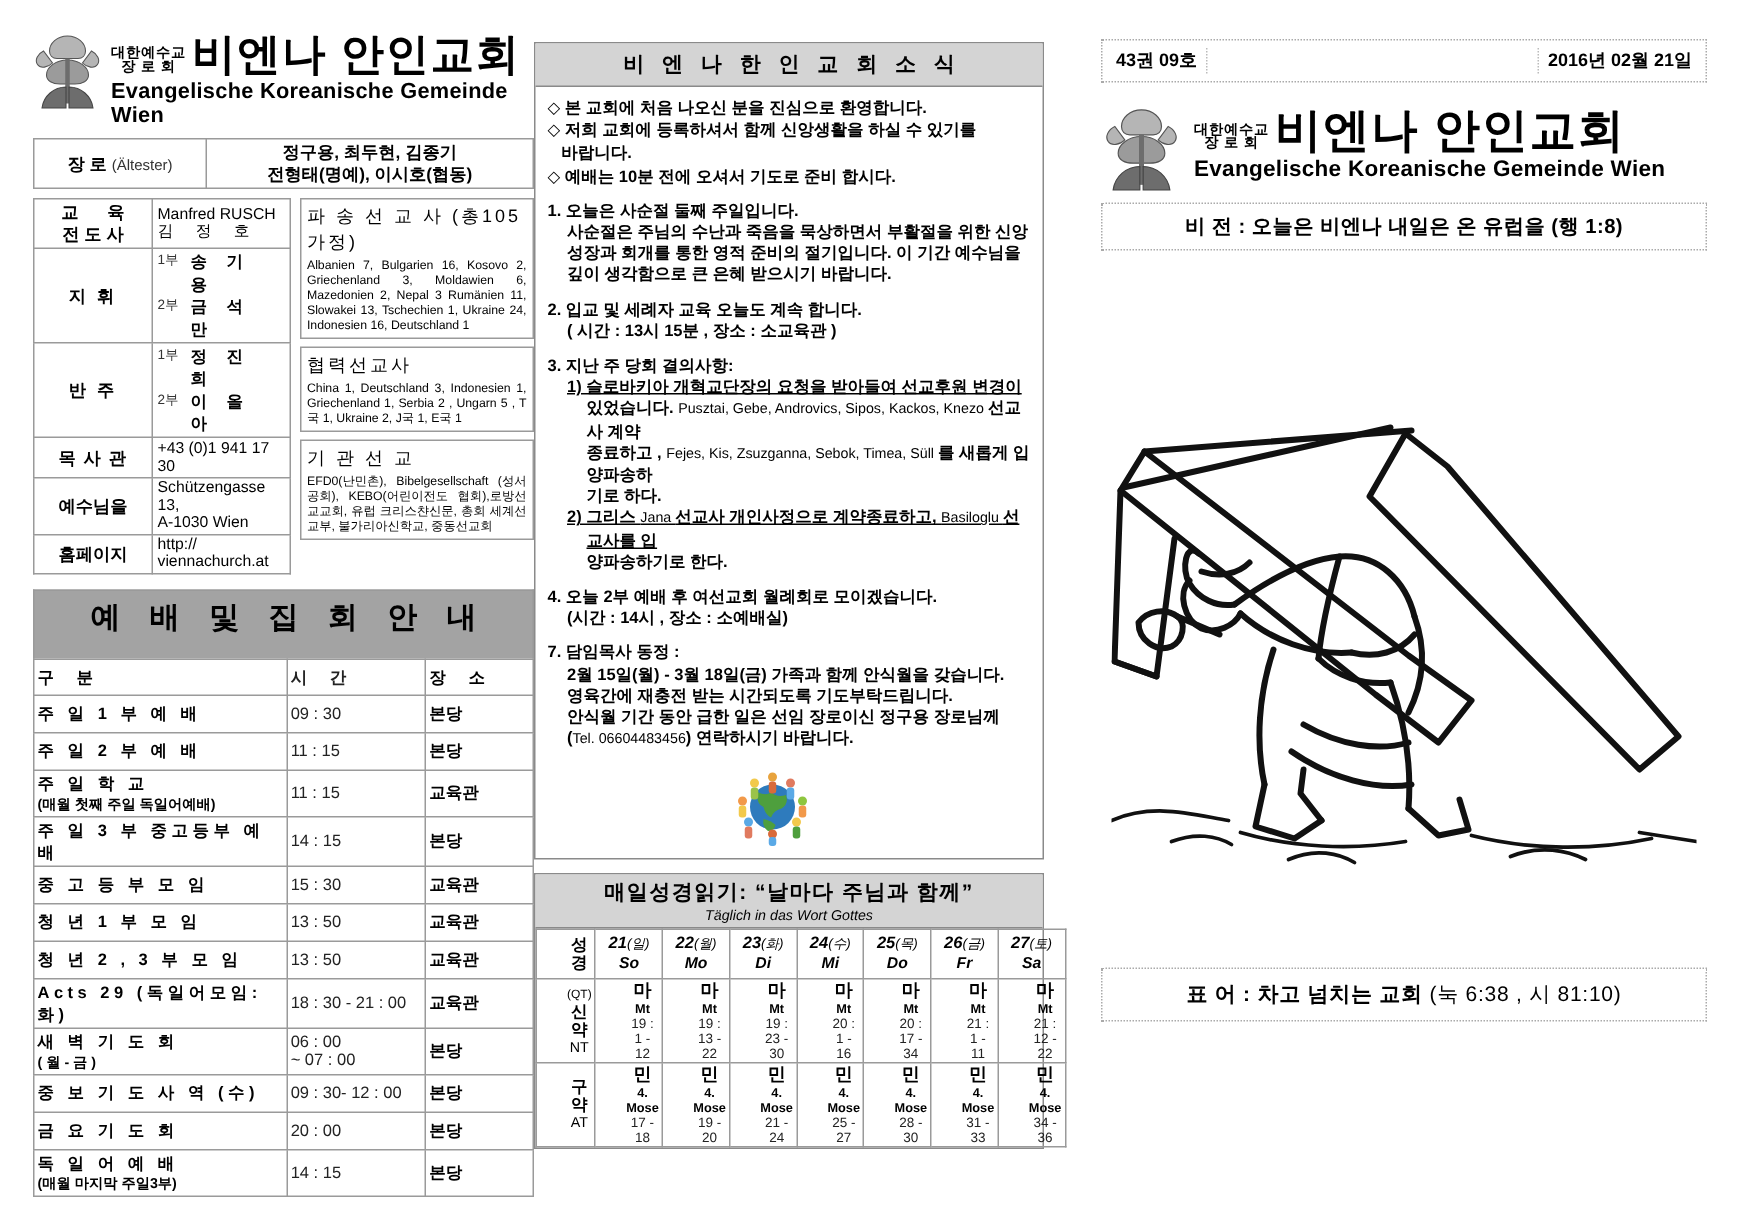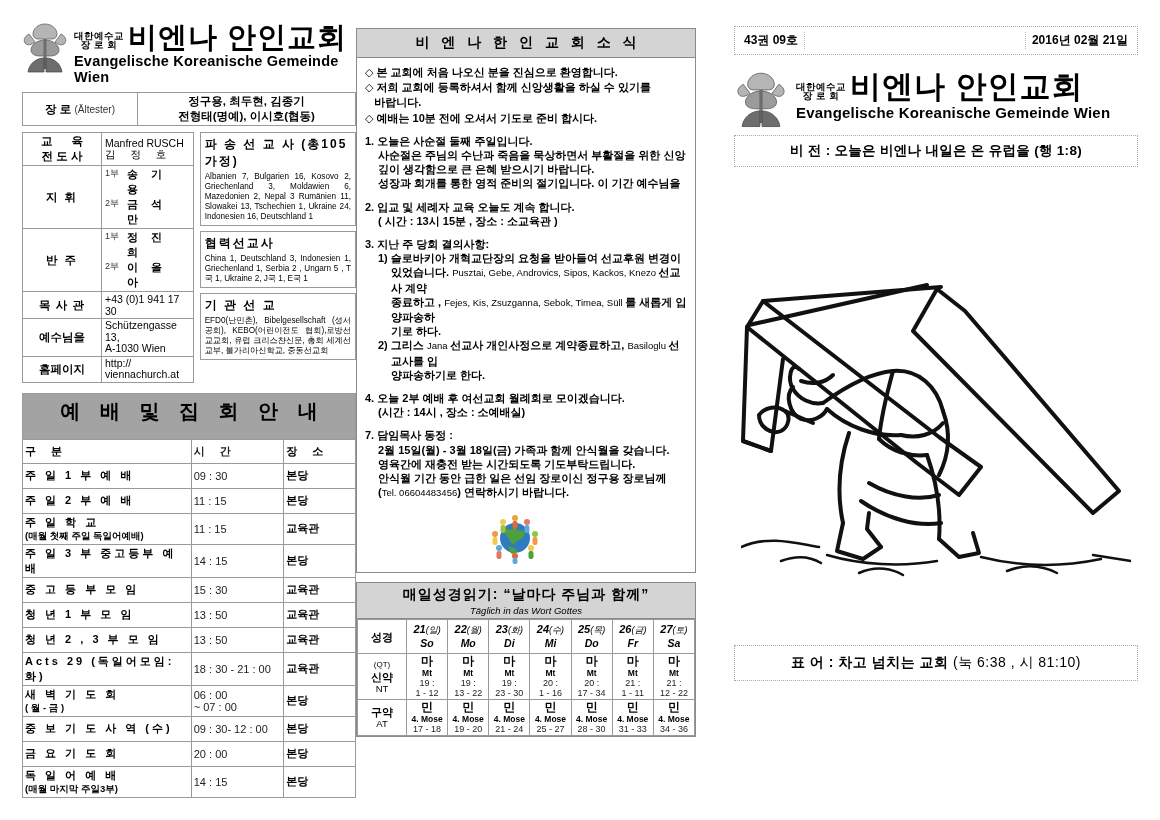--- a/index.html
+++ b/index.html
@@ -41,21 +41,21 @@
   .ilbl{width:74px;text-align:center;font-weight:bold;font-size:11.5px;letter-spacing:2px;}
   .ilbl.tight{letter-spacing:1px;}
   .ival{font-size:10.5px;padding-left:3px;}
   .twoline{line-height:11.5px;}
   .partRow{display:flex;}
   .partRow .p{width:22px;font-size:9px;color:#333;}
   .partRow .n{flex:1;letter-spacing:5px;font-weight:bold;font-size:11px;}
   .mono{font-family:"Liberation Sans",sans-serif;font-size:10.5px;}
 
   .infoBox{border:1px solid #9a9a9a;padding:3px 4px;margin-bottom:5px;}
-  .infoBox h4{margin:0 0 2px 0;font-size:12px;font-weight:bold;letter-spacing:2px;}
+  .infoBox h4{margin:0 0 2px 0;font-size:12px;font-weight:normal;letter-spacing:2px;}
   .infoBox p{margin:0;font-size:8.2px;line-height:10px;text-align:justify;}
 
   .schedHdr{background:#a3a3a3;border:1px solid #9a9a9a;border-bottom:none;
     text-align:center;font-size:20px;font-weight:bold;letter-spacing:7px;
     padding:4px 0 14px 7px;margin-top:10px;}
   .schedTbl{font-size:11px;}
   .schedTbl td{height:22px;}
   .schedTbl .c1{width:172px;letter-spacing:3px;font-weight:bold;}
   .schedTbl .c2{width:92px;font-weight:normal;color:#222;}
   .schedTbl .c3{width:70px;font-weight:bold;}
@@ -65,31 +65,31 @@
   
   .col2{width:352px;padding:28px 0 0 0;box-sizing:border-box;}
   .newsBox{border:1px solid #8a8a8a;width:340px;height:545px;box-sizing:border-box;
     position:relative;}
   .newsHdr{background:#d4d4d4;border-bottom:1px solid #8a8a8a;text-align:center;
     font-size:14px;font-weight:bold;letter-spacing:4px;padding:5px 0 5px 4px;}
   .newsBody{padding:7px 8px 0 8px;font-size:11px;line-height:14.2px;}
   .newsBody .dia{margin:0 0 1px 0;text-indent:-12px;padding-left:12px;font-weight:bold;}
   .newsBody .num{margin:9px 0 0 0;text-indent:-13px;padding-left:13px;font-weight:bold;}
   .newsBody .ind{margin:0;padding-left:13px;font-weight:bold;}
-  .newsBody .ind2{margin:0;padding-left:26px;text-indent:-13px;font-weight:bold;}
+  .newsBody .ind2{margin:0;padding-left:26px;text-indent:-13px;font-weight:bold;text-decoration:underline;}
   .newsBody .ind3{margin:0;padding-left:26px;font-weight:bold;}
   .lat{font-family:"Liberation Sans",sans-serif;font-size:9.5px;font-weight:normal;}
   .globe{position:absolute;left:128px;bottom:8px;width:60px;height:58px;}
 
   .bibleBox{width:340px;margin-top:9px;border:1px solid #8a8a8a;box-sizing:border-box;}
   .bibleHdr{background:#d4d4d4;border-bottom:1px solid #8a8a8a;text-align:center;padding:3px 0 2px;}
   .bibleHdr .t1{font-size:14px;font-weight:bold;letter-spacing:1px;}
   .bibleHdr .t2{font-size:9.5px;font-style:italic;margin-top:1px;}
   .bibleTbl{font-size:9.5px;text-align:center;}
-  .bibleTbl td{height:16px;}
+  .bibleTbl td{height:16px;padding-left:20px;}
   .bibleTbl .dayhd{font-weight:bold;font-size:11px;line-height:13px;padding:3px 0;font-style:italic;}
   .bibleTbl .dayhd .kr{font-size:9px;font-weight:normal;}
   .bibleTbl .dayhd .de{display:block;font-size:10.5px;}
   .bibleTbl .rowlbl{font-weight:bold;font-size:11px;line-height:12px;width:44px;}
   .bibleTbl .rowlbl .sm{font-size:8px;font-weight:normal;display:block;}
   .bibleTbl .rowlbl .en{font-size:9.5px;font-weight:normal;display:block;}
   .cellbook{font-size:12px;font-weight:bold;line-height:13px;}
   .cellde{font-size:8.5px;font-weight:bold;line-height:10px;}
   .cellref{font-size:9px;line-height:10px;color:#222;}
 
@@ -307,22 +307,22 @@
   <div class="col2">
     <div class="newsBox">
       <div class="newsHdr">비 엔 나   한 인 교 회   소 식</div>
       <div class="newsBody" id="newsBody">
           <p class="dia">◇ 본 교회에 처음 나오신 분을 진심으로 환영합니다.</p>
           <p class="dia">◇ 저희 교회에 등록하셔서 함께 신앙생활을 하실 수 있기를</p>
           <p class="dia">&nbsp;&nbsp;&nbsp;바랍니다.</p>
           <p class="dia">◇ 예배는 10분 전에 오셔서 기도로 준비 합시다.</p>
           <p class="num">1. 오늘은 사순절 둘째 주일입니다.</p>
           <p class="ind">사순절은 주님의 수난과 죽음을 묵상하면서 부활절을 위한 신앙</p>
+          <p class="ind">성장과 회개를 통한 영적 준비의 절기입니다. 이 기간 예수님을</p>
           <p class="ind">깊이 생각함으로 큰 은혜 받으시기 바랍니다.</p>
-          <p class="ind">성장과 회개를 통한 영적 준비의 절기입니다. 이 기간 예수님을</p>
           <p class="num">2. 입교 및 세례자 교육 오늘도 계속 합니다.</p>
           <p class="ind">( 시간 : 13시 15분 , 장소 :  소교육관 )</p>
           <p class="num">3. 지난 주 당회 결의사항:</p>
           <p class="ind2">1) 슬로바키아 개혁교단장의 요청을 받아들여 선교후원 변경이</p>
           <p class="ind3">있었습니다. <span class="lat">Pusztai, Gebe, Androvics, Sipos, Kackos, Knezo </span>선교사 계약</p>
           <p class="ind3">종료하고 , <span class="lat">Fejes, Kis, Zsuzganna, Sebok, Timea, Süll </span>를 새롭게 입양파송하</p>
           <p class="ind3">기로 하다.</p>
           <p class="ind2">2) 그리스 <span class="lat">Jana </span>선교사 개인사정으로 계약종료하고, <span class="lat">Basiloglu </span>선교사를 입</p>
           <p class="ind3">양파송하기로 한다.</p>
           <p class="num">4. 오늘 2부 예배 후 여선교회 월례회로 모이겠습니다.</p>

